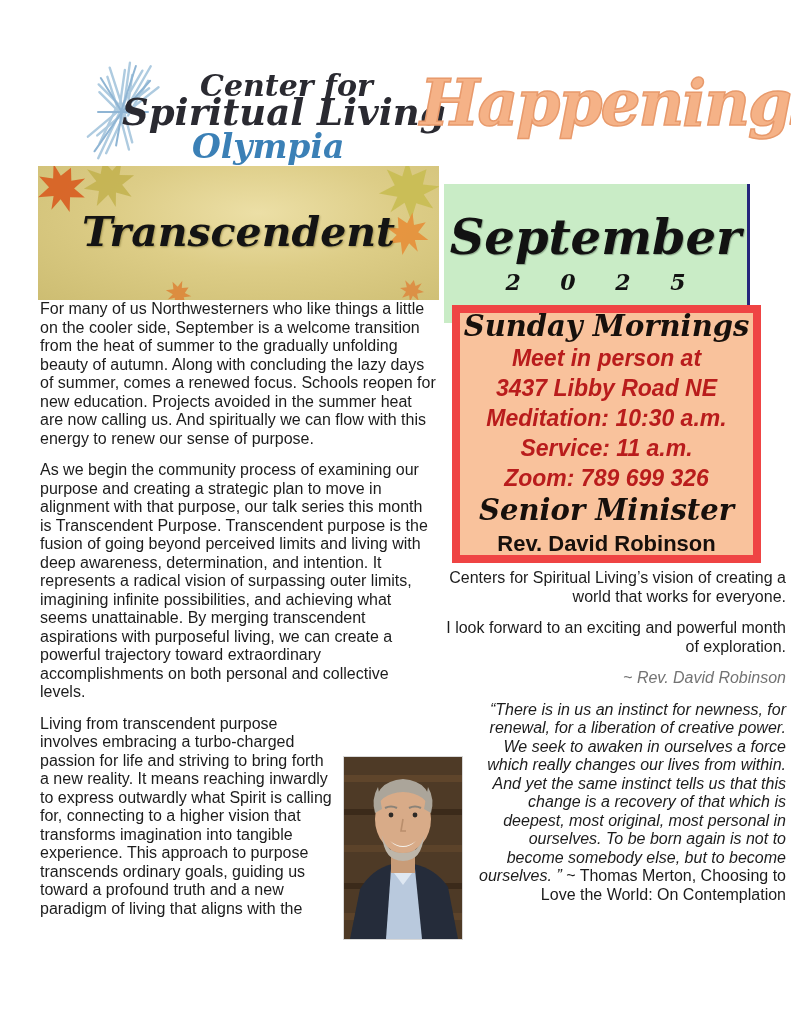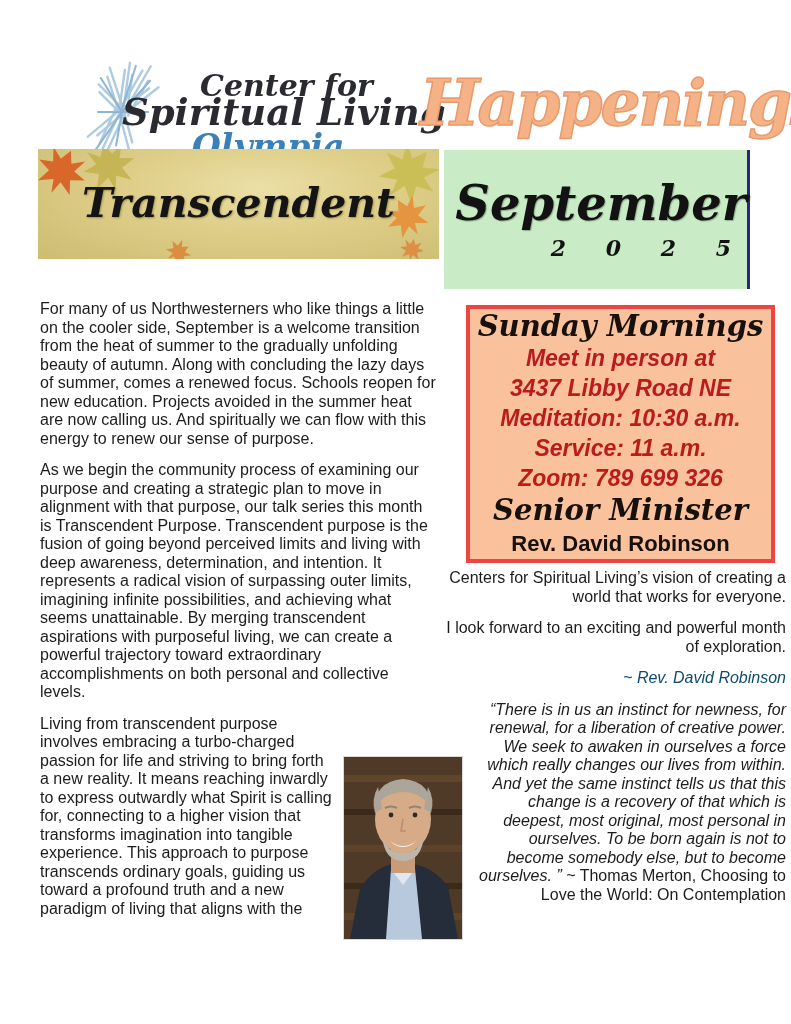--- a/index.html
+++ b/index.html
@@ -34,55 +34,55 @@
   .masthead {
     position: absolute; left: 420px; top: 66px; width: 370px;
     font-family: "DejaVu Serif", serif; font-style: italic; font-weight: bold;
     font-size: 63px; color: #f5b287; text-align: center;
     -webkit-text-stroke: 1.5px #e89a6c;
     letter-spacing: -2px; white-space: nowrap;
   }
 
   
   .banner {
-    position: absolute; left: 38px; top: 149px; width: 401px; height: 110px;
+    position: absolute; left: 38px; top: 166px; width: 401px; height: 134px;
     background: radial-gradient(ellipse at 55% 35%, #ecdfa6 0%, #ddcd87 45%, #cdbd72 100%);
     overflow: hidden;
   }
   .banner-title {
     position: relative; z-index: 2;
     width: 100%; height: 100%;
     display: flex; flex-direction: column; align-items: center; justify-content: center;
     font-family: "DejaVu Serif", serif; font-style: italic; font-weight: bold;
     font-size: 41px; line-height: 1.12; color: #141414;
     text-shadow: 1px 1px 2px rgba(90,80,20,.45);
   }
   .leaf { position: absolute; z-index: 1; }
 
   
   .issue-box {
-    position: absolute; left: 444px; top: 150px; width: 306px; height: 139px;
+    position: absolute; left: 444px; top: 184px; width: 306px; height: 139px;
     background: #c9ecc6; border-right: 3px solid #26267c;
-    display: flex; flex-direction: column; align-items: flex-end; justify-content: center;
+    display: flex; flex-direction: column; align-items: center; justify-content: center;
   }
   .issue-month {
     font-family: "DejaVu Serif", serif; font-style: italic; font-weight: bold;
     font-size: 48px; color: #121212; line-height: 1;
     text-shadow: 1px 1px 1px rgba(60,80,60,.4);
   }
   .issue-year {
     margin-top: 8px;
     font-family: "DejaVu Serif", serif; font-style: italic; font-weight: bold;
     font-size: 22px; color: #121212; letter-spacing: 16px; text-indent: 16px;
   }
 
   
   .sunday-box {
-    position: absolute; left: 466px; top: 305px; width: 309px; height: 258px;
-    background: #f9c29c; border: 4px solid #ef4444;
+    position: absolute; left: 452px; top: 305px; width: 309px; height: 258px;
+    background: #f9c29c; border: 8px solid #ef4444;
     display: flex; flex-direction: column; align-items: center; justify-content: center;
     text-align: center; padding: 4px 6px;
   }
   .script-heading {
     font-family: "DejaVu Serif", serif; font-style: italic; font-weight: bold;
     font-size: 29px; color: #17100c; line-height: 1.1; white-space: nowrap;
   }
   .sunday-line {
     font-size: 23px; font-weight: bold; font-style: italic;
     color: #b91c1c; line-height: 30px; white-space: nowrap;
@@ -96,21 +96,21 @@
   .left-col {
     position: absolute; left: 40px; top: 300px; width: 398px;
     font-size: 16px; line-height: 18.5px; color: #1c1c1c;
   }
   .left-col p { margin-bottom: 13px; }
   .right-col {
     position: absolute; left: 443px; top: 569px; width: 343px;
     font-size: 16px; line-height: 18.5px; color: #1c1c1c;
   }
   .right-col p { margin-bottom: 13px; text-align: right; }
-  .signature { font-style: italic; color: #0c4a6e; margin-bottom: 14px; }
+  .signature { font-style: italic; color: #737373; margin-bottom: 14px; }
   .quote-italic { font-style: italic; }
   .quote-attr { font-style: normal; }
 
   
   .wrap-spacer-left {
     float: right; width: 96px; height: 188px; margin-top: 34px; margin-left: 6px;
   }
   .wrap-spacer-right {
     float: left; width: 25px; height: 175px; margin-top: 40px; margin-right: 4px;
   }

